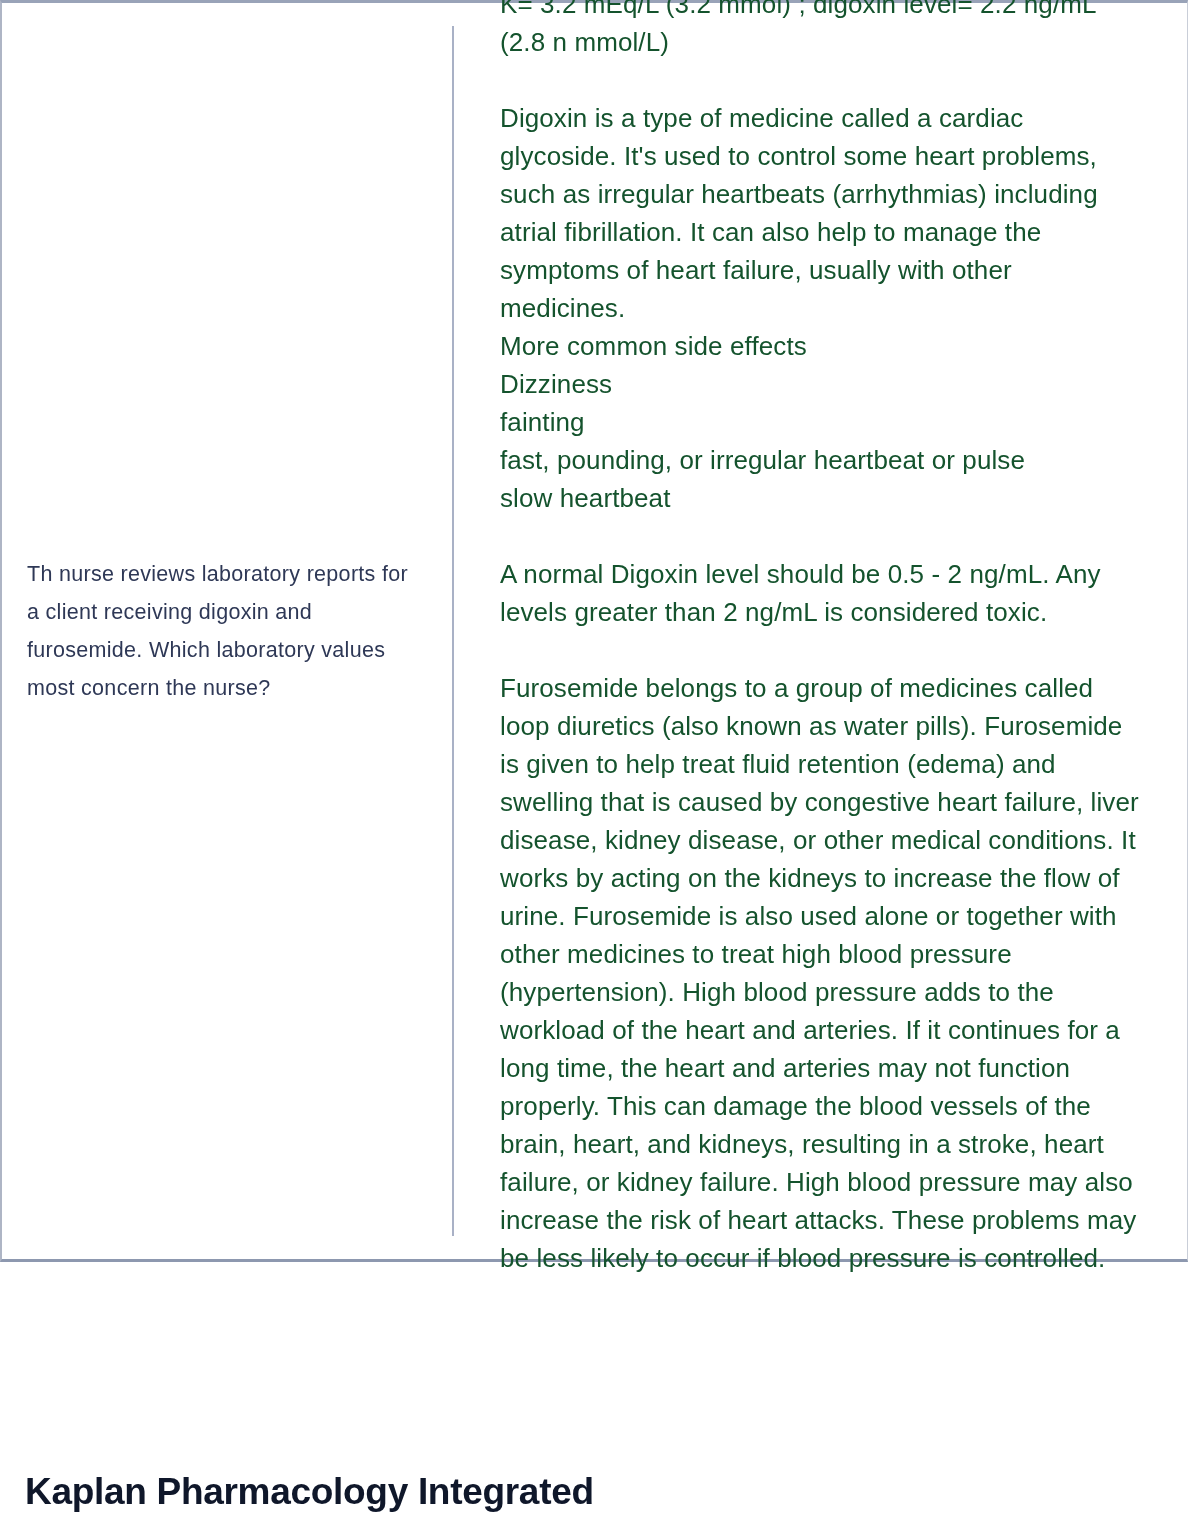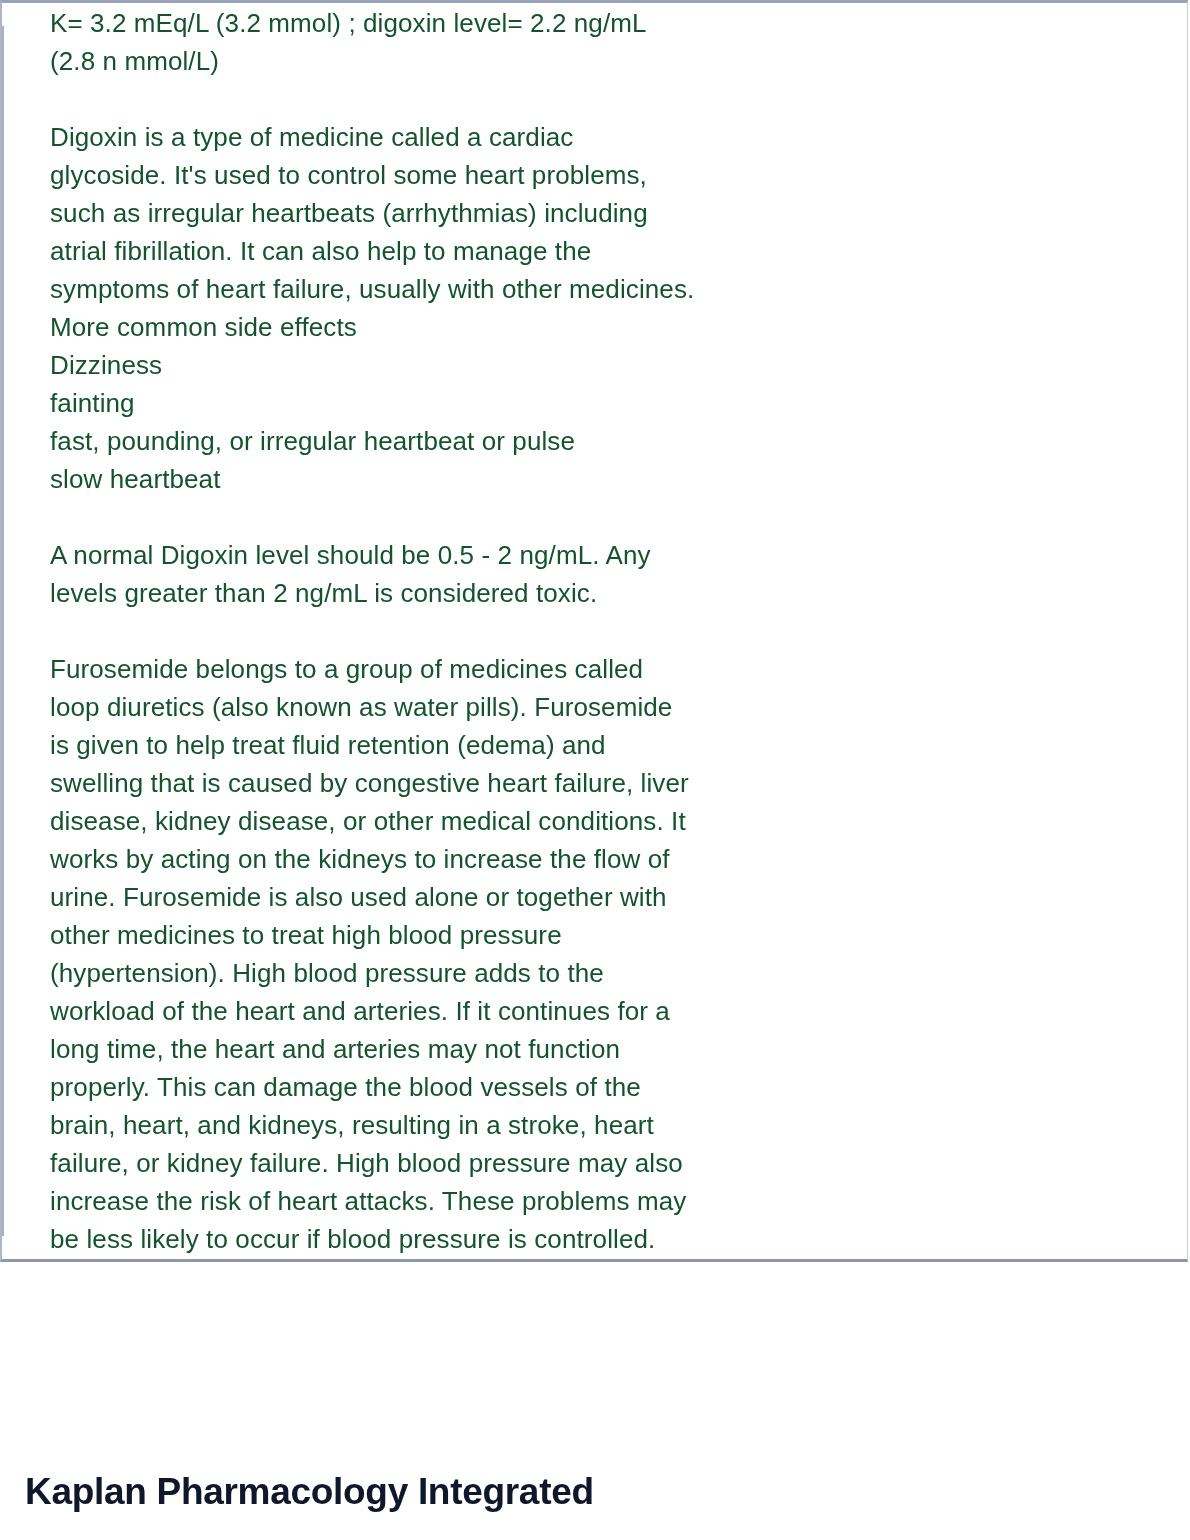--- a/index.html
+++ b/index.html
@@ -73,20 +73,23 @@
     font-size: 37px;
     font-weight: 700;
     letter-spacing: -0.3px;
     color: #0f172a;
   }
 </style>
 </head>
 <body>
 
 <div class="card-row">
+  <div class="question-cell">
+    <div class="question-text">Th nurse reviews laboratory reports for a client receiving digoxin and furosemide. Which laboratory values most concern the nurse?</div>
+  </div>
   <div class="column-divider"></div>
   <div class="answer-cell">
     <div class="answer-text">K= 3.2 mEq/L (3.2 mmol) ; digoxin level= 2.2 ng/mL (2.8 n mmol/L)
 
 Digoxin is a type of medicine called a cardiac glycoside. It's used to control some heart problems, such as irregular heartbeats (arrhythmias) including atrial fibrillation. It can also help to manage the symptoms of heart failure, usually with other medicines.
 More common side effects
 Dizziness
 fainting
 fast, pounding, or irregular heartbeat or pulse
 slow heartbeat

